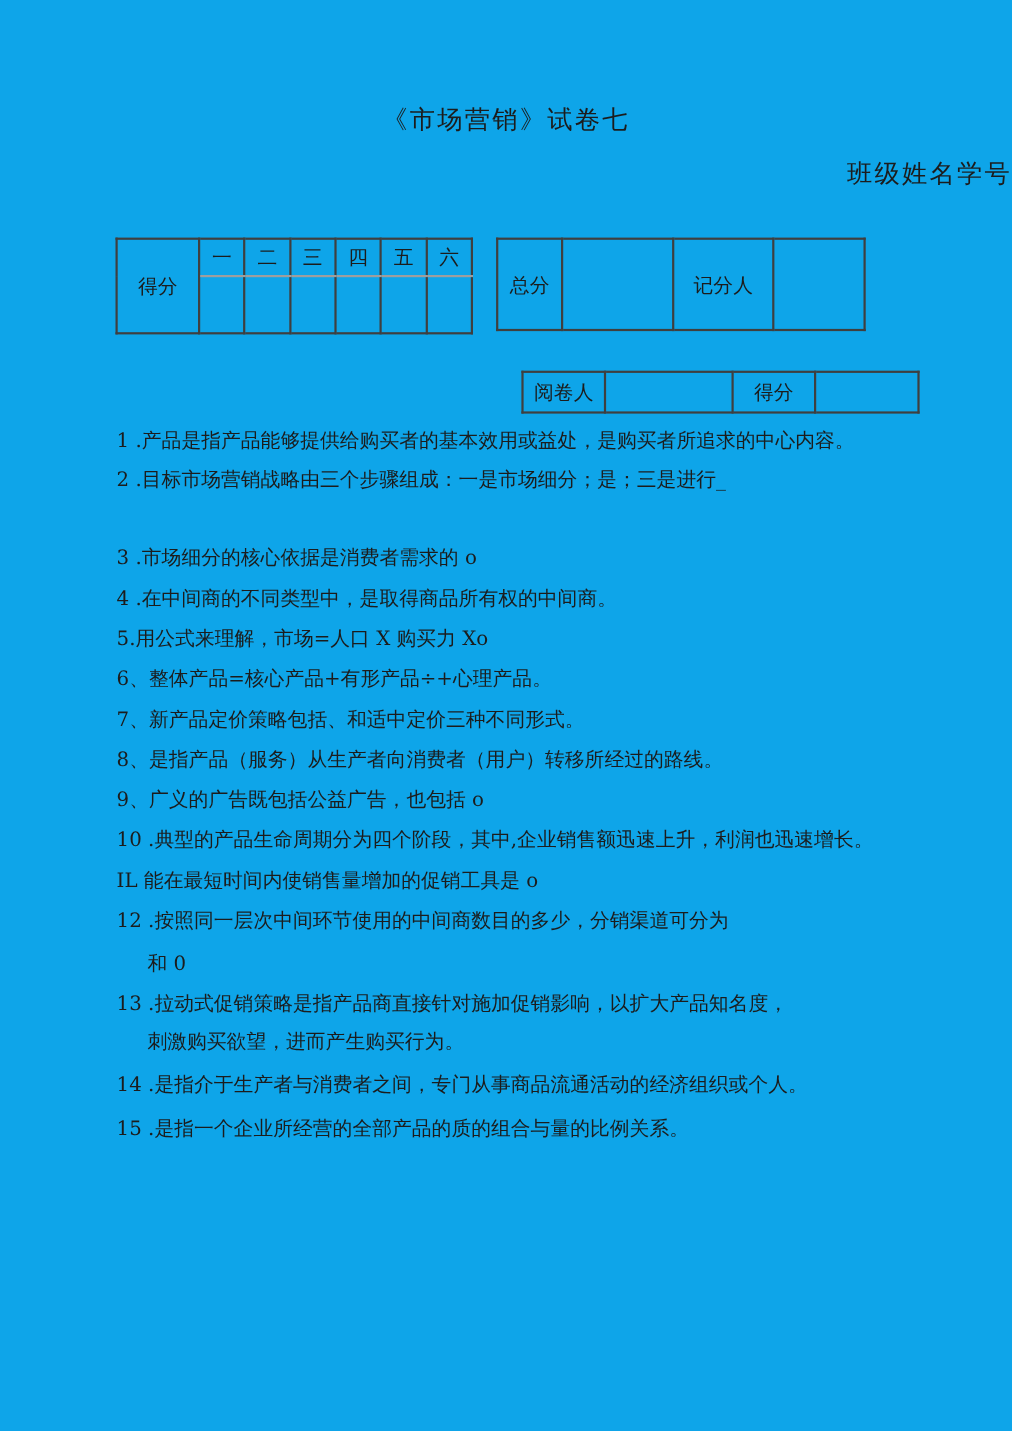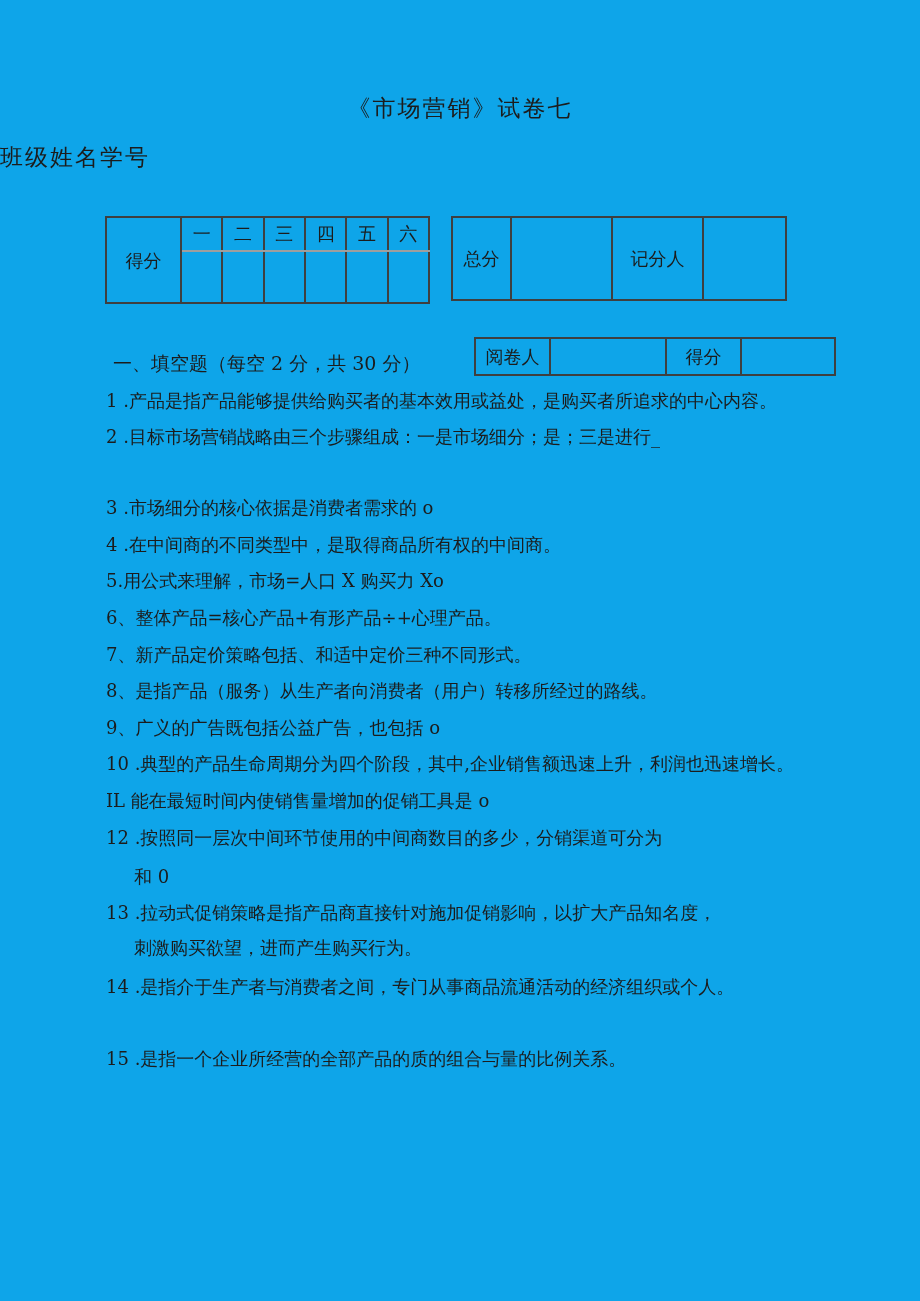--- a/index.html
+++ b/index.html
@@ -24,21 +24,21 @@
     text-align: center;
     font-size: 23px;
     letter-spacing: 2px;
     white-space: nowrap;
   }
   .doc-subtitle {
     position: absolute;
     top: 142px;
     left: 0;
     width: 920px;
-    text-align: left;
+    text-align: right;
     font-size: 23px;
     letter-spacing: 2px;
     white-space: nowrap;
   }
 
   table { border-collapse: collapse; table-layout: fixed; }
   td {
     border: 2px solid #3f3f3f;
     text-align: center;
     vertical-align: middle;
@@ -126,21 +126,21 @@
   .q6  { top: 643px; }
   .q7  { top: 679px; }
   .q8  { top: 716px; text-align: center; }
   .q9  { top: 752px; }
   .q10 { top: 789px; }
   .q11 { top: 826px; }
   .q12 { top: 865px; }
   .q13 { top: 901px; }
   .q14 { top: 936px; }
   .q15 { top: 975px; }
-  .q16 { top: 1015px; margin-top: 32px; }
+  .q16 { top: 1015px; }
 </style>
 </head>
 <body>
 
 <div class="page">
 
   <div class="doc-title">《市场营销》试卷七</div>
   <div class="doc-subtitle">班级姓名学号</div>
 
   <table class="score-table">
@@ -180,21 +180,20 @@
     <tbody>
         <tr>
       <td class="g1">阅卷人</td>
       <td class="g2"></td>
       <td class="g3">得分</td>
       <td class="g4"></td>
     </tr>
   </tbody>
     </table>
 
-  <div class="section-heading">一、填空题（每空 2 分，共 30 分）</div>
 
   <div class="questions">
     <div class="q q0">1 .产品是指产品能够提供给购买者的基本效用或益处，是购买者所追求的中心内容。</div>
     <div class="q q1">2 .目标市场营销战略由三个步骤组成：一是市场细分；是；三是进行_</div>
     <div class="q q2">3 .市场细分的核心依据是消费者需求的 o</div>
     <div class="q q3">4 .在中间商的不同类型中，是取得商品所有权的中间商。</div>
     <div class="q q4">5.用公式来理解，市场=人口 X 购买力 Xo</div>
     <div class="q q5">6、整体产品=核心产品+有形产品÷+心理产品。</div>
     <div class="q q6">7、新产品定价策略包括、和适中定价三种不同形式。</div>
     <div class="q q7">8、是指产品（服务）从生产者向消费者（用户）转移所经过的路线。</div>

